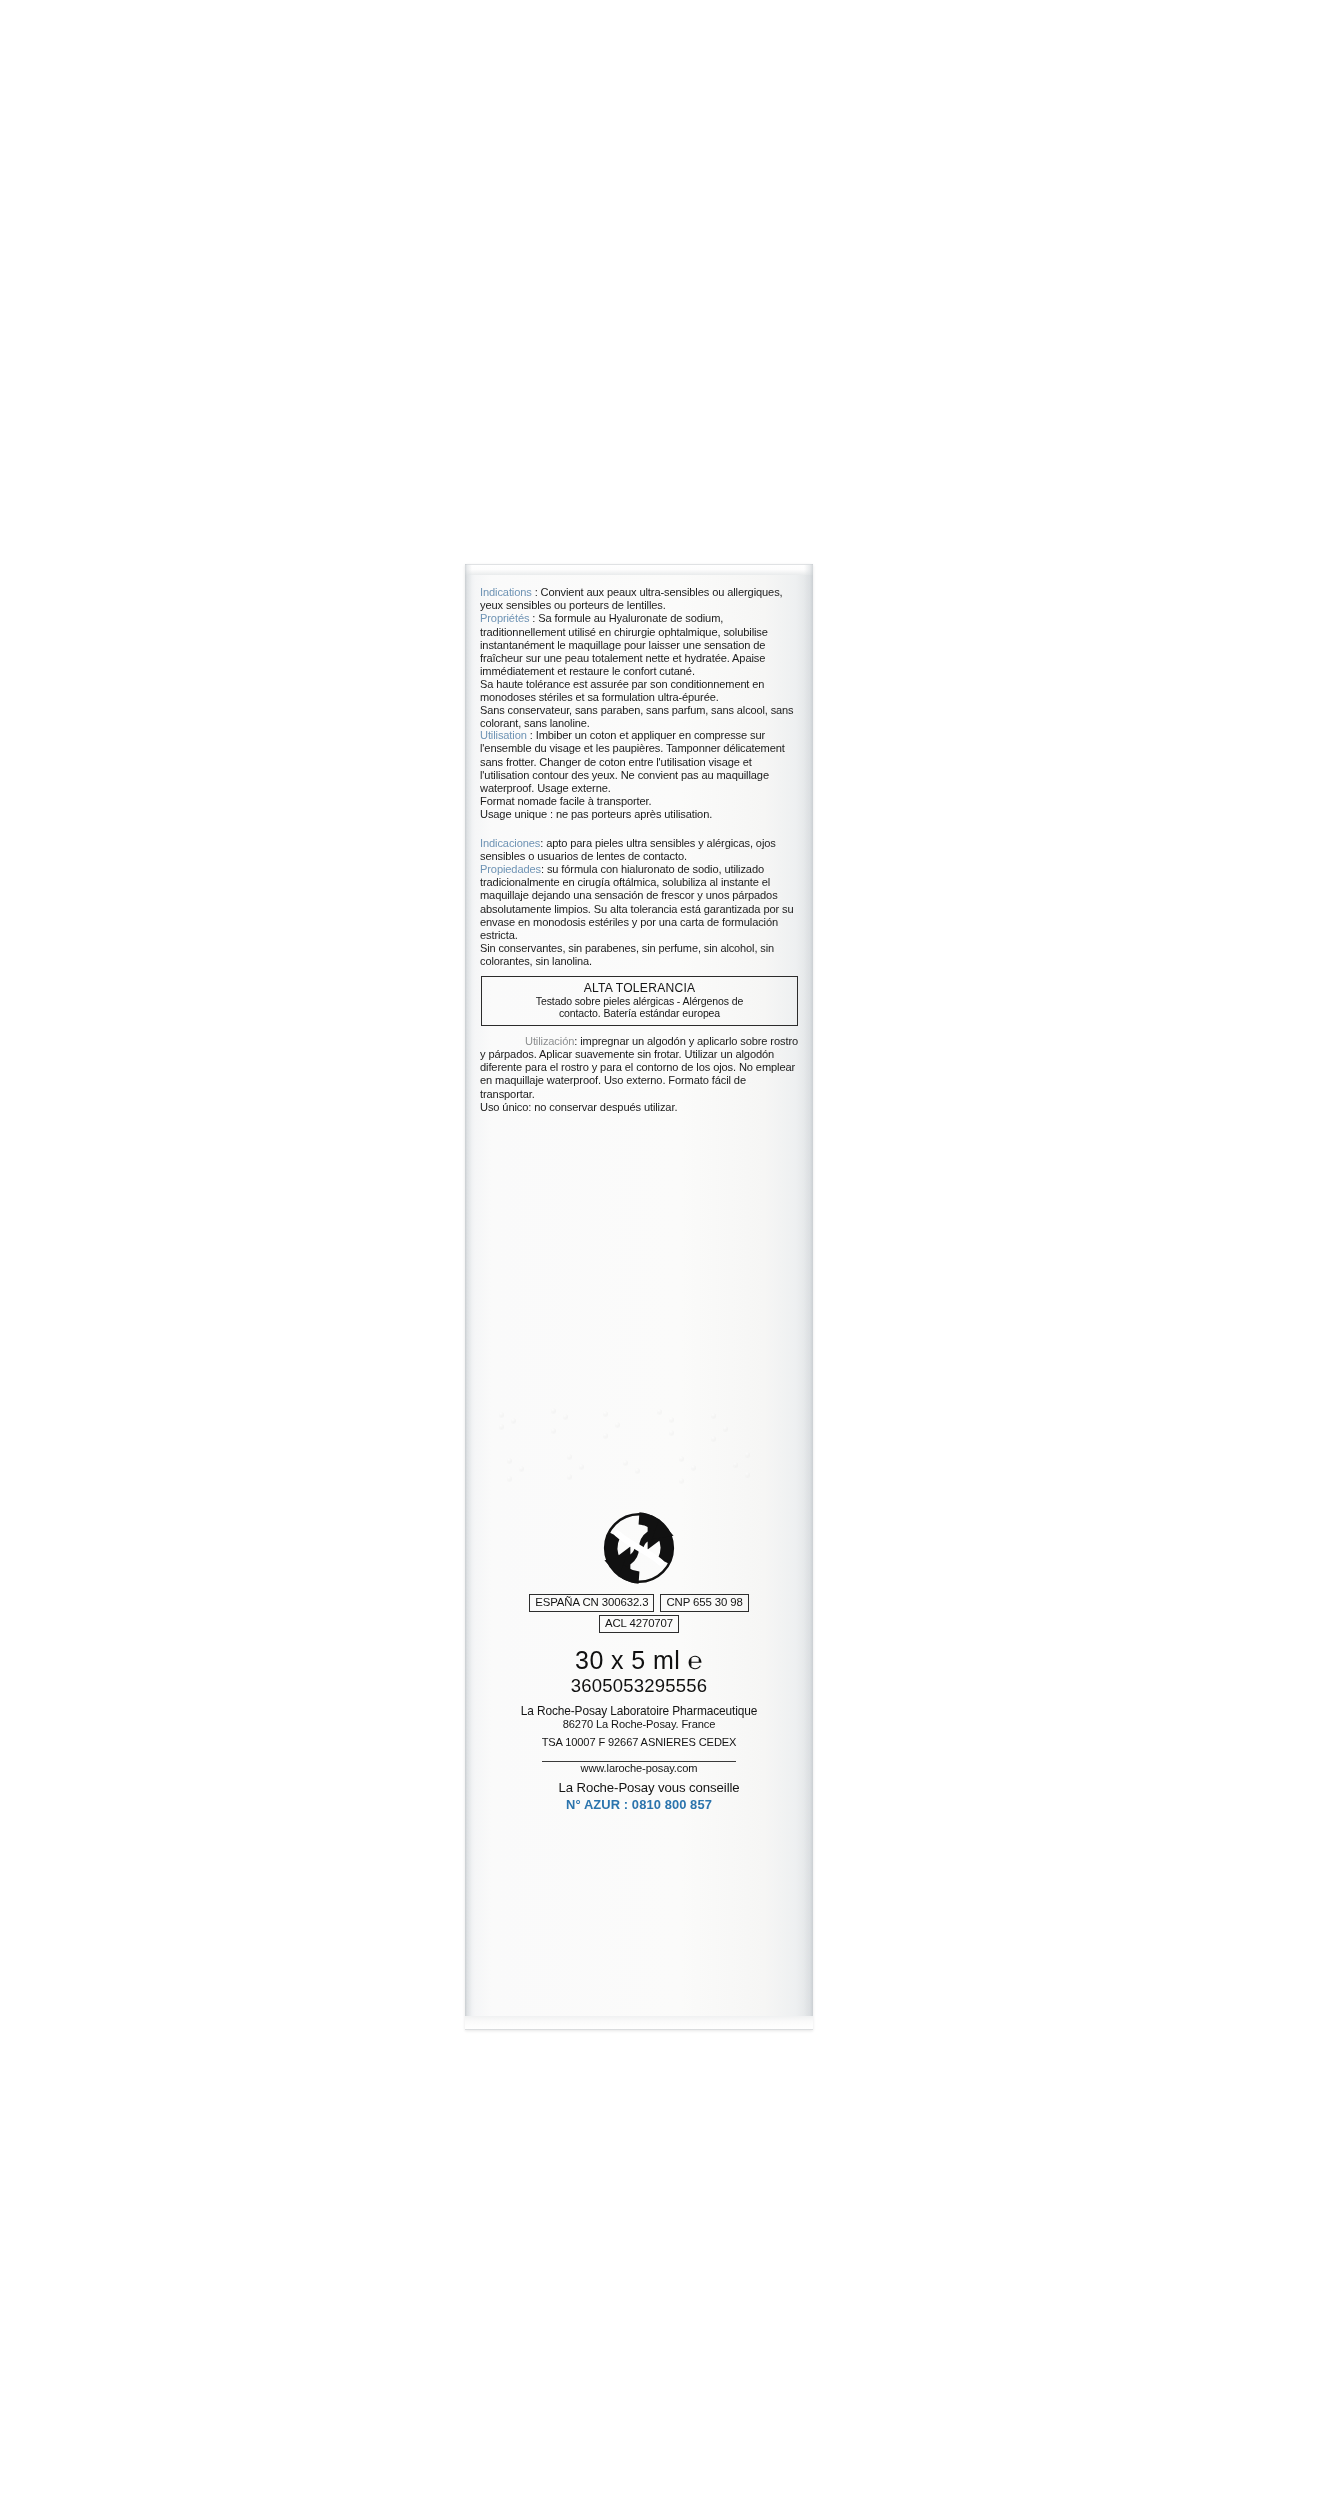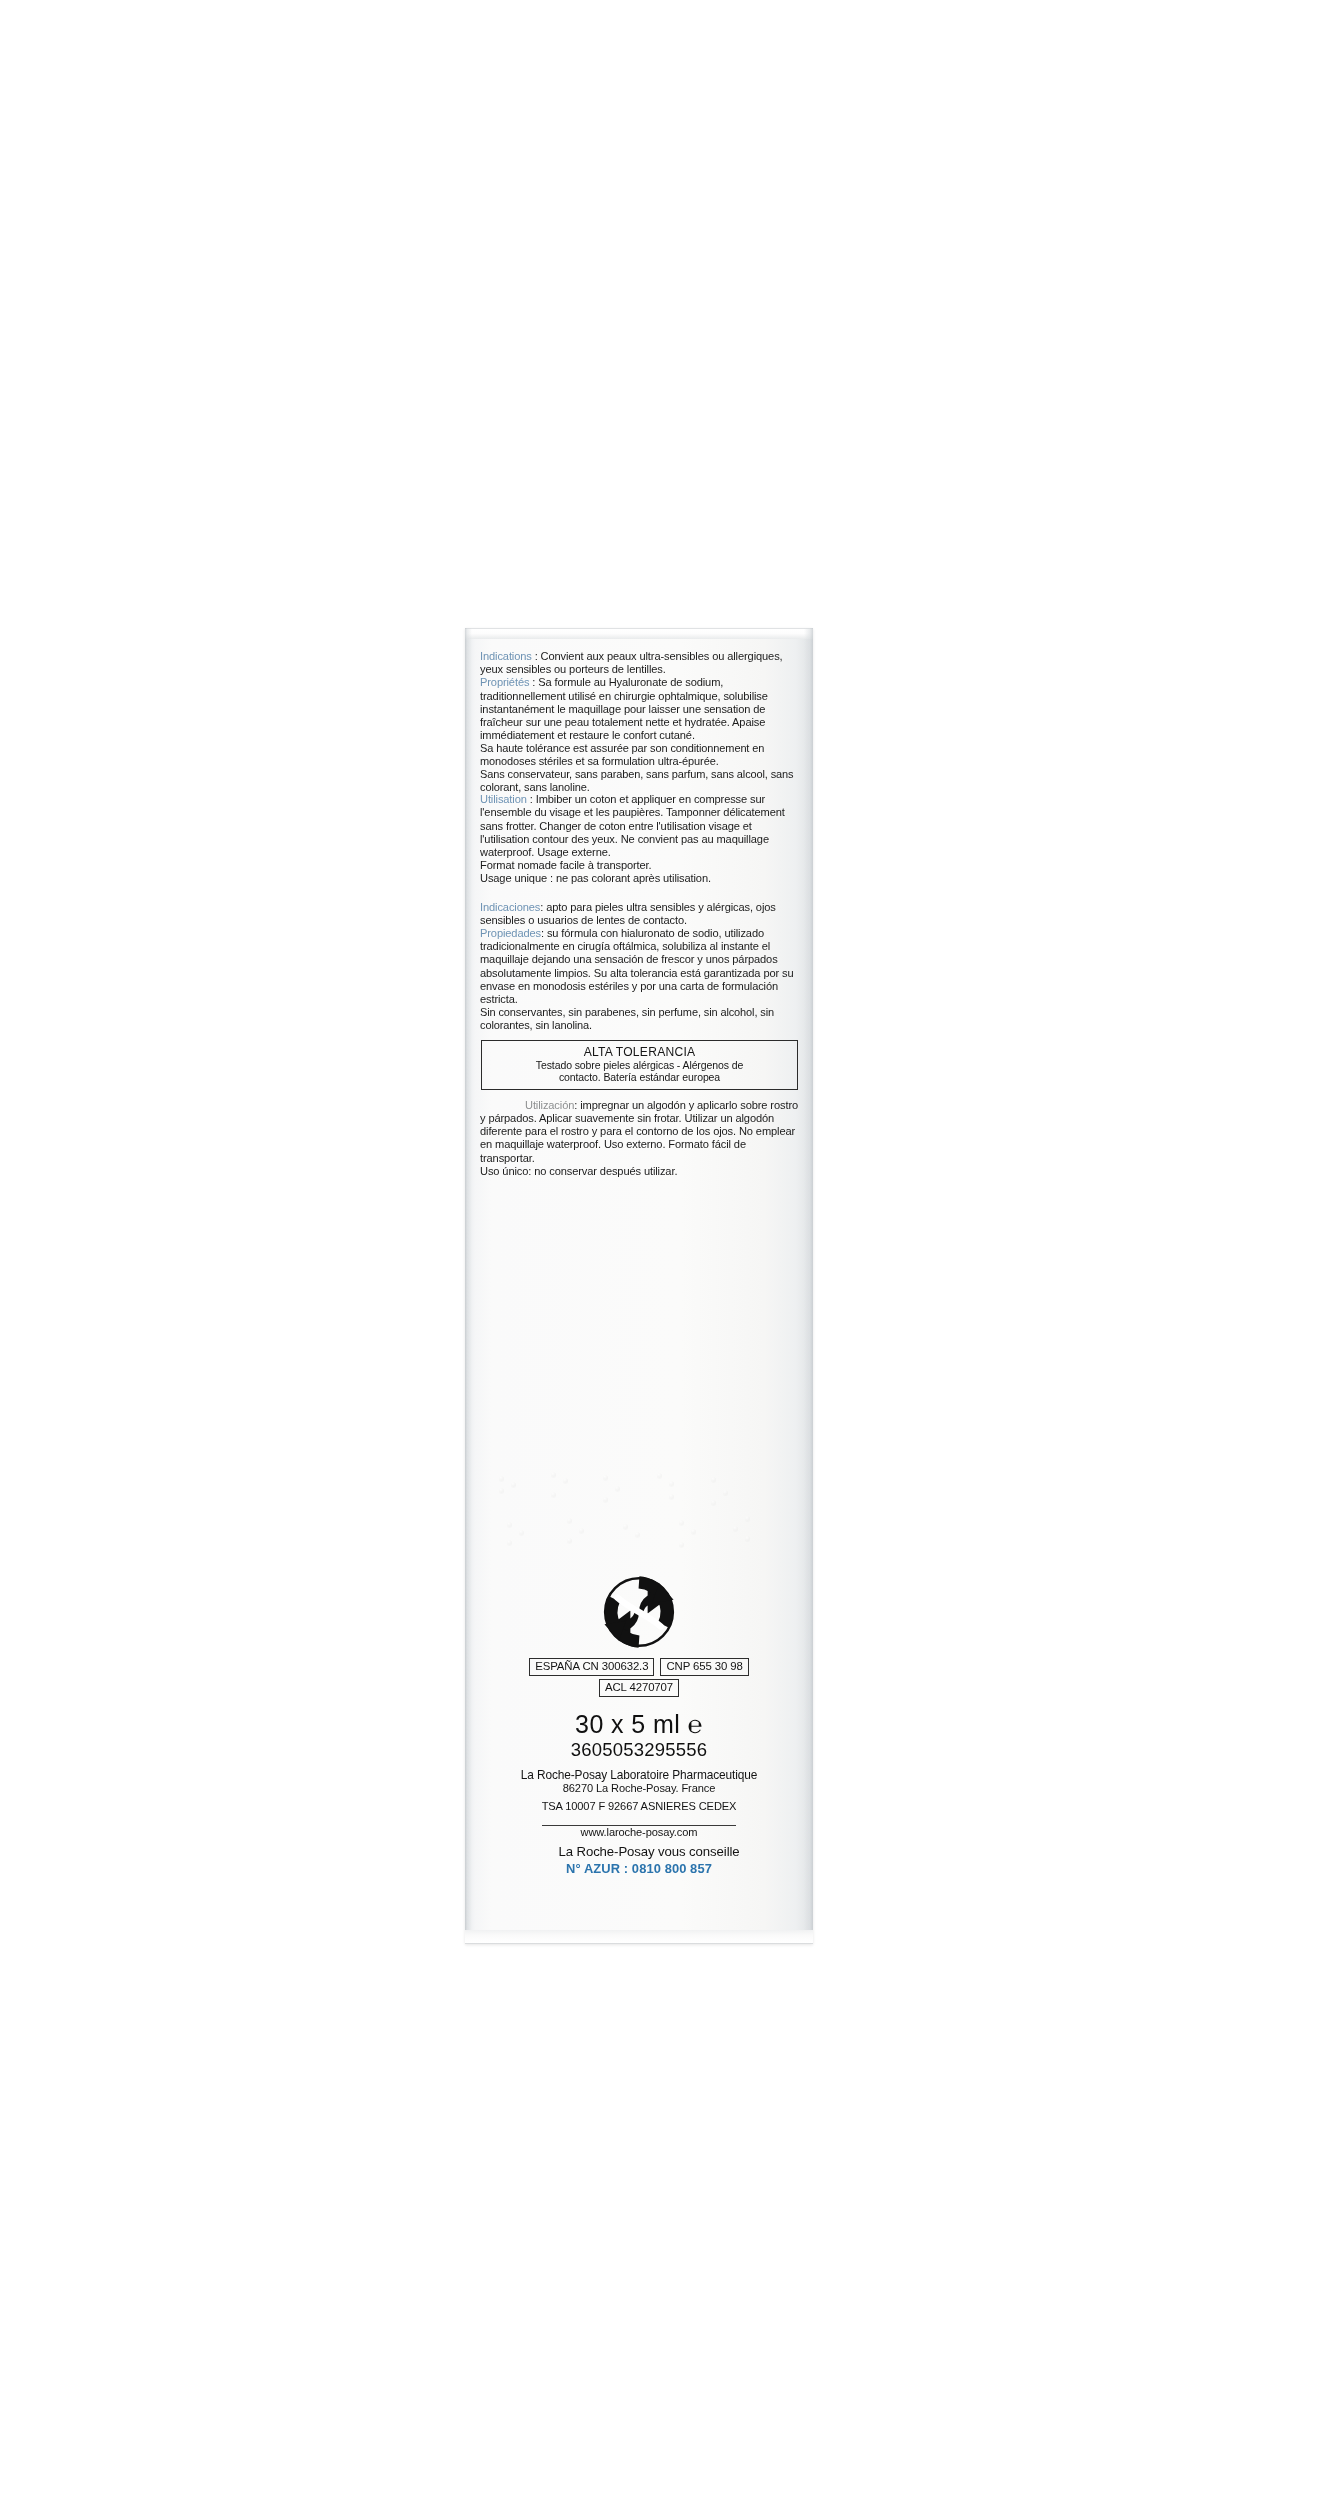--- a/index.html
+++ b/index.html
@@ -12,23 +12,23 @@
     height: 2500px;
     position: relative;
     font-family: "Liberation Sans", sans-serif;
     overflow: hidden;
   }
 
   
   #package-panel {
     position: absolute;
     left: 465px;
-    top: 628px;
+    top: 564px;
     width: 348px;
-    height: 1316px;
+    height: 1466px;
     background:
       linear-gradient(to right,
         #e3e5e7 0px, #eceef0 4px, #f5f6f7 10px,
         #fafafa 26px, #fbfbfa 62%, #f6f6f5 86%,
         #eef0f1 95%, #dfe2e4 100%);
     box-shadow: 0 1px 3px rgba(0,0,0,0.10);
     box-sizing: border-box;
   }
   
   #package-top-edge {
@@ -295,21 +295,21 @@
     <p class="para"><span class="lead">Propriétés</span><span> : Sa formule au Hyaluronate de sodium, traditionnellement utilisé en chirurgie ophtalmique, solubilise instantanément le maquillage pour laisser une sensation de fraîcheur sur une peau totalement nette et hydratée. Apaise immédiatement et restaure le confort cutané.</span></p>
 
     <p class="para tight">Sa haute tolérance est assurée par son conditionnement en monodoses stériles et sa formulation ultra-épurée.</p>
 
     <p class="para tight">Sans conservateur, sans paraben, sans parfum, sans alcool, sans colorant, sans lanoline.</p>
 
 
     <p class="para"><span class="lead">Utilisation</span><span> : Imbiber un coton et appliquer en compresse sur l'ensemble du visage et les paupières. Tamponner délicatement sans frotter. Changer de coton entre l'utilisation visage et l'utilisation contour des yeux. Ne convient pas au maquillage waterproof. Usage externe.</span></p>
 
     <p class="para">Format nomade facile à transporter.</p>
-    <p class="para">Usage unique : ne pas colorant après utilisation.</p>
+    <p class="para">Usage unique : ne pas porteurs après utilisation.</p>
 
     <div class="gap-lg"></div>
 
     <p class="para"><span class="lead">Indicaciones</span><span>: apto para pieles ultra sensibles y alérgicas, ojos sensibles o usuarios de lentes de contacto.</span></p>
 
     <p class="para"><span class="lead">Propiedades</span><span>: su fórmula con hialuronato de sodio, utilizado tradicionalmente en cirugía oftálmica, solubiliza al instante el maquillaje dejando una sensación de frescor y unos párpados absolutamente limpios. Su alta tolerancia está garantizada por su envase en monodosis estériles y por una carta de formulación estricta.</span></p>
 
     <p class="para tight">Sin conservantes, sin parabenes, sin perfume, sin alcohol, sin colorantes, sin lanolina.</p>
 
     <div class="tolerance-box">

